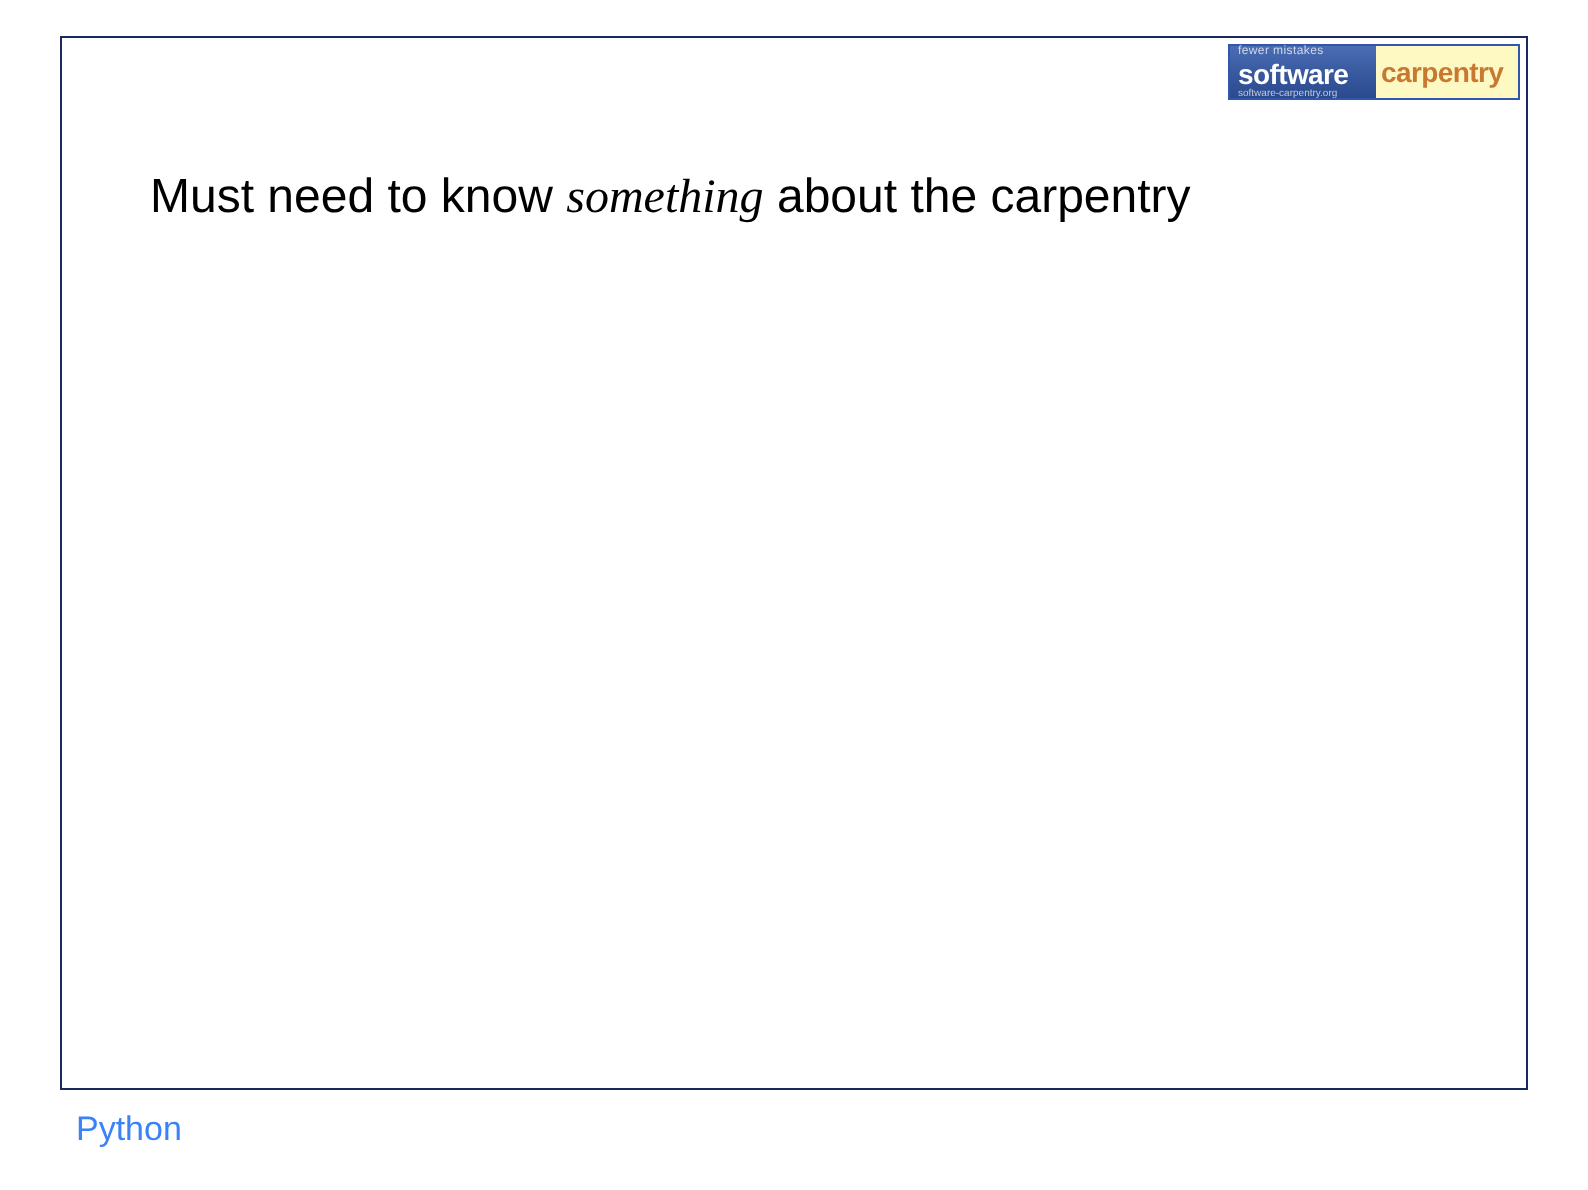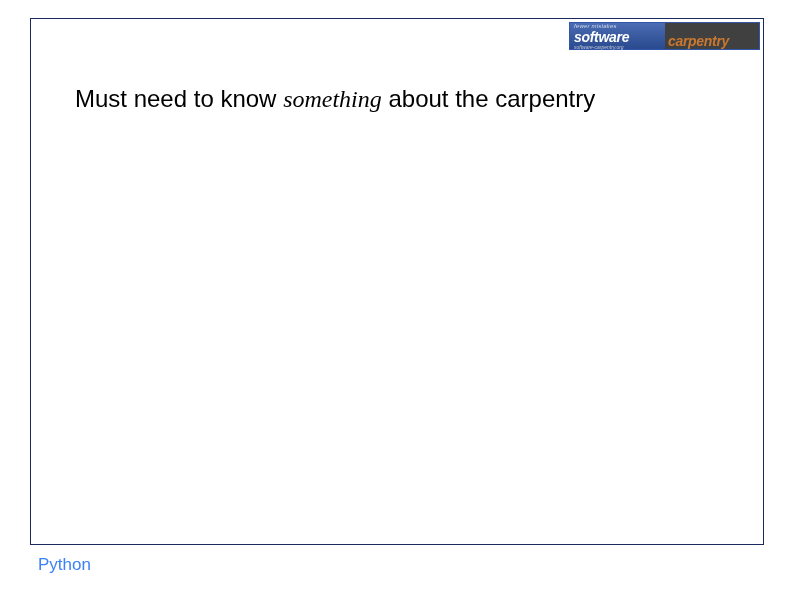--- a/index.html
+++ b/index.html
@@ -20,27 +20,26 @@
       top: 18px;
       left: 30px;
       right: 30px;
       bottom: 50px;
       border: 1.5px solid #1a2a5c;
     }
     .logo-container {
       position: absolute;
       top: 22px;
       right: 34px;
-      width: 191px;
+      width: 146px;
       height: 28px;
       background: #ffffff;
       border: 1px solid #3355aa;
       display: flex;
       align-items: stretch;
-      font-style: italic;
     }
     .logo-left {
       flex: 1;
       background: linear-gradient(180deg, #4a6db5 0%, #3a5a9f 50%, #2a4a8f 100%);
       display: flex;
       flex-direction: column;
       justify-content: center;
       padding-left: 4px;
       position: relative;
     }
@@ -59,23 +58,23 @@
       letter-spacing: -0.3px;
     }
     .logo-url {
       font-size: 5px;
       color: #c0c8d8;
       line-height: 1;
       margin-top: 1px;
     }
     .logo-right {
       flex: 1;
-      background: #404040;
+      background: #fef9c3;
       display: flex;
-      align-items: flex-end;
+      align-items: center;
       justify-content: flex-start;
       padding-left: 3px;
     }
     .logo-carpentry {
       font-size: 14px;
       font-weight: bold;
       color: #c87830;
       letter-spacing: -0.3px;
     }
     .content {

